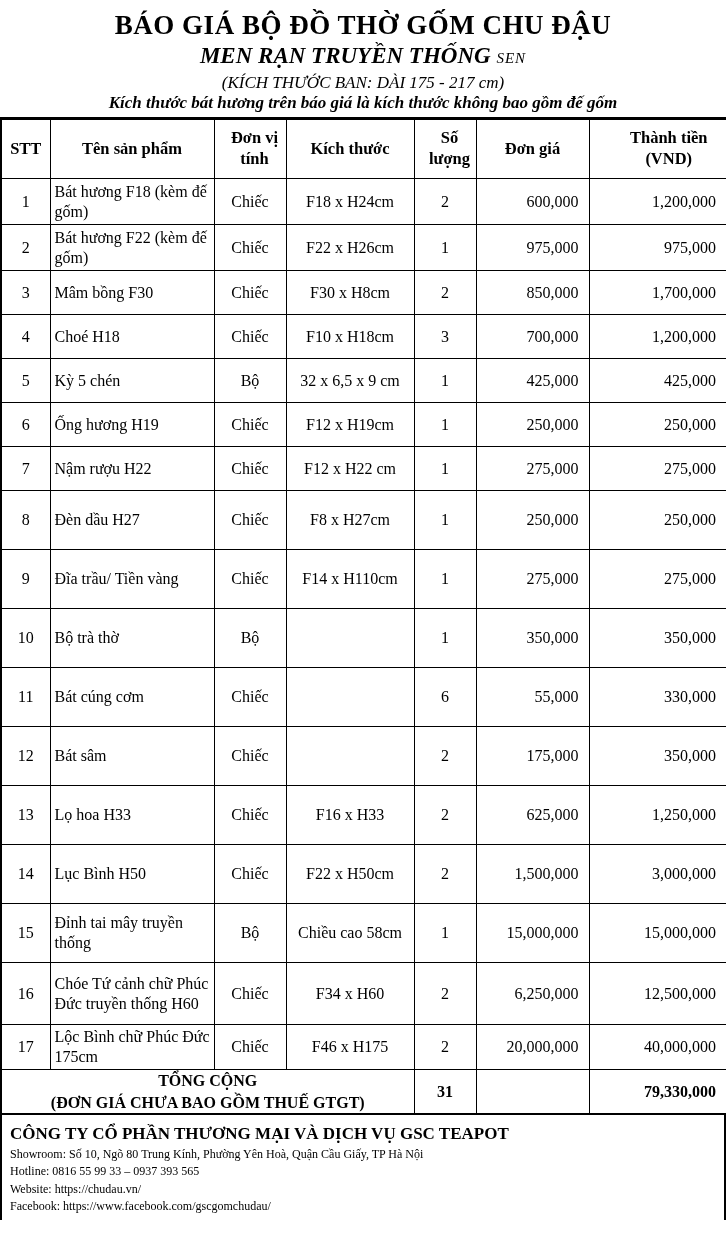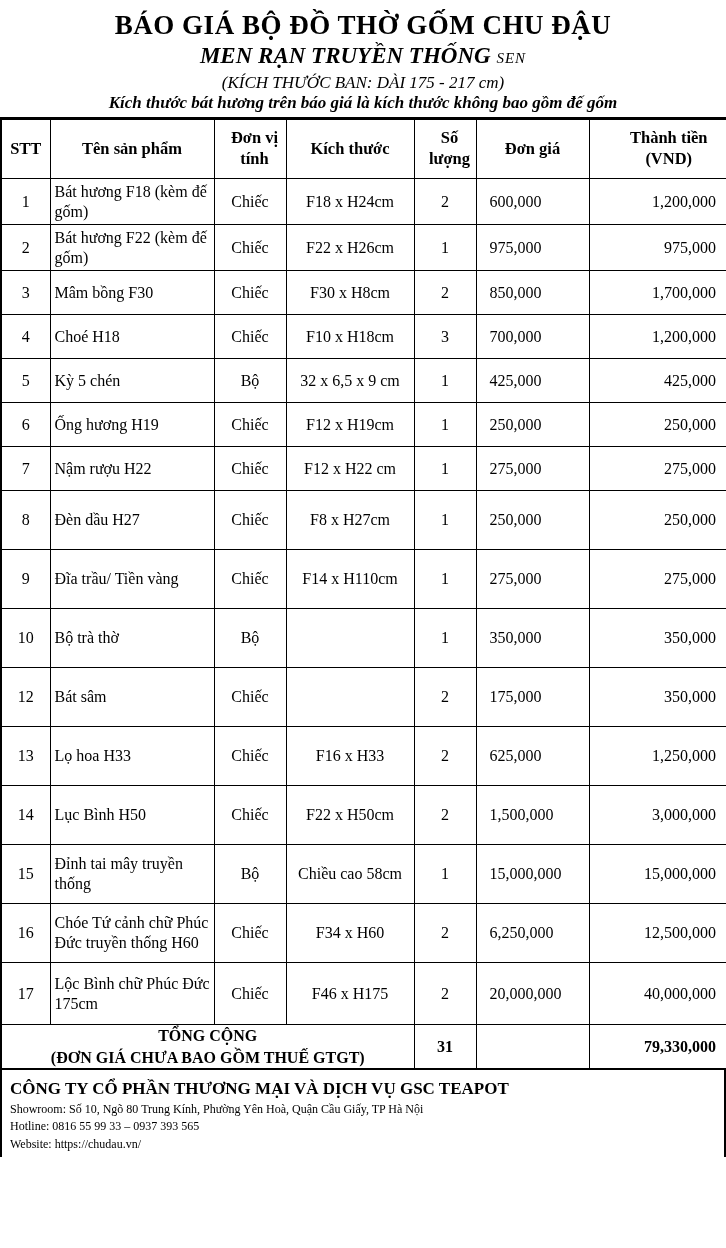--- a/index.html
+++ b/index.html
@@ -35,21 +35,21 @@
   table.quote thead tr { height: 60px; }
   table.quote th { font-weight: bold; font-size: 16.5px; text-align: center; line-height: 1.25; }
   th.c-unit, th.c-qty { text-align: left; padding-left: 9px; }
   th.c-total { text-align: left; padding-left: 22px; }
 
   td.c-stt  { text-align: center; }
   td.c-name { text-align: left; padding: 2px 2px 2px 4px; font-size: 15.5px; line-height: 1.25; }
   td.c-unit { text-align: center; }
   td.c-size { text-align: center; margin-left: 15px; }
   td.c-qty  { text-align: center; }
-  td.c-price { padding-right: 10px; padding-left: 13px; }
+  td.c-price { text-align: right; padding-right: 10px; padding-left: 13px; }
   td.c-total { text-align: right; padding-right: 10px; }
 
   tbody tr { height: 44px; }
   tbody tr:nth-child(-n+2) { height: 46px; }
   tbody tr:nth-child(n+8):nth-child(-n+15) { height: 59px; }
   tbody tr:nth-child(16) { height: 62px; }
   tbody tr:nth-child(17) { height: 45px; }
 
   tr.total-row { height: 38px; }
   tr.total-row td { font-weight: bold; }
@@ -187,20 +187,29 @@
         <tr>
           <td class="c-stt">10</td>
           <td class="c-name">Bộ trà thờ</td>
           <td class="c-unit">Bộ</td>
           <td class="c-size"></td>
           <td class="c-qty">1</td>
           <td class="c-price">350,000</td>
           <td class="c-total">350,000</td>
         </tr>
         <tr>
+          <td class="c-stt">11</td>
+          <td class="c-name">Bát cúng cơm</td>
+          <td class="c-unit">Chiếc</td>
+          <td class="c-size"></td>
+          <td class="c-qty">6</td>
+          <td class="c-price">55,000</td>
+          <td class="c-total">330,000</td>
+        </tr>
+        <tr>
           <td class="c-stt">12</td>
           <td class="c-name">Bát sâm</td>
           <td class="c-unit">Chiếc</td>
           <td class="c-size"></td>
           <td class="c-qty">2</td>
           <td class="c-price">175,000</td>
           <td class="c-total">350,000</td>
         </tr>
         <tr>
           <td class="c-stt">13</td>
@@ -259,15 +268,16 @@
         <td class="total-sum">79,330,000</td>
       </tr>
     </tfoot>
   </table>
 
   <div class="footer">
     <div class="line company">CÔNG TY CỔ PHẦN THƯƠNG MẠI VÀ DỊCH VỤ GSC TEAPOT</div>
     <div class="line">Showroom: Số 10, Ngõ 80 Trung Kính, Phường Yên Hoà, Quận Cầu Giấy, TP Hà Nội</div>
     <div class="line">Hotline: 0816 55 99 33 – 0937 393 565</div>
     <div class="line"><span>Website: </span><span>https://chudau.vn/</span></div>
+    <div class="line"><span>Facebook: </span><span>https://www.facebook.com/gscgomchudau/</span></div>
   </div>
 
 </div>
 
 </body></html>

